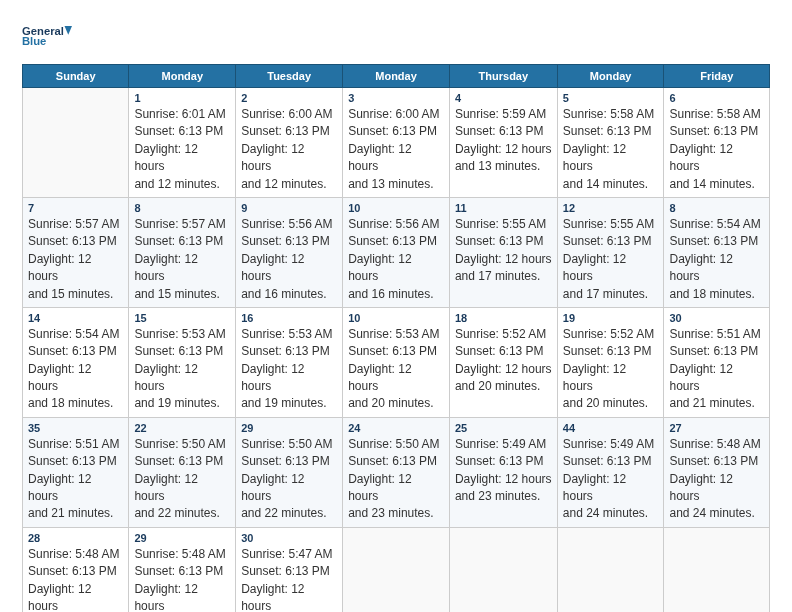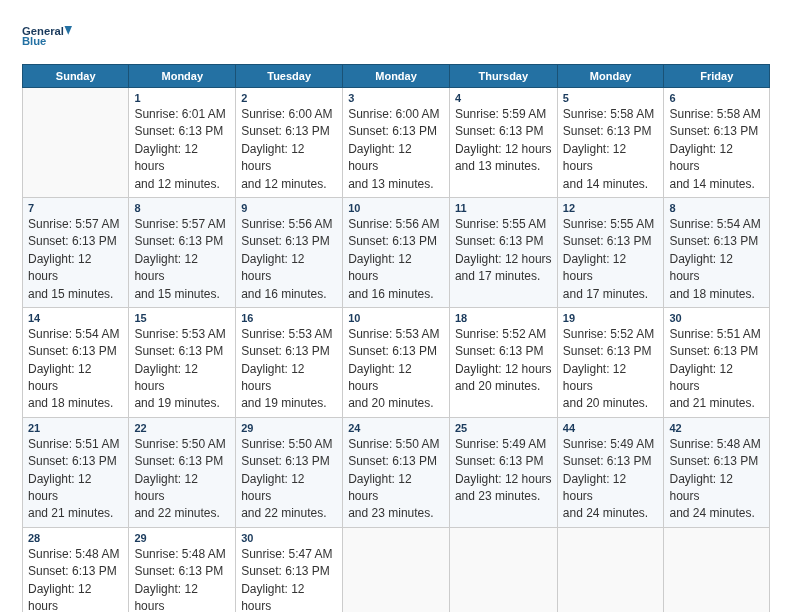--- a/index.html
+++ b/index.html
@@ -190,21 +190,21 @@
           <td><span class="day-number">19</span><span class="day-detail" style="white-space: pre-line;">Sunrise: 5:52 AM
 Sunset: 6:13 PM
 Daylight: 12 hours
 and 20 minutes.</span></td>
           <td><span class="day-number">30</span><span class="day-detail" style="white-space: pre-line;">Sunrise: 5:51 AM
 Sunset: 6:13 PM
 Daylight: 12 hours
 and 21 minutes.</span></td>
         </tr>
         <tr>
-          <td><span class="day-number">21</span><span class="day-detail" style="white-space: pre-line;">Sunrise: 5:51 AM
+          <td><span class="day-number">35</span><span class="day-detail" style="white-space: pre-line;">Sunrise: 5:51 AM
 Sunset: 6:13 PM
 Daylight: 12 hours
 and 21 minutes.</span></td>
           <td><span class="day-number">22</span><span class="day-detail" style="white-space: pre-line;">Sunrise: 5:50 AM
 Sunset: 6:13 PM
 Daylight: 12 hours
 and 22 minutes.</span></td>
           <td><span class="day-number">29</span><span class="day-detail" style="white-space: pre-line;">Sunrise: 5:50 AM
 Sunset: 6:13 PM
 Daylight: 12 hours
@@ -214,21 +214,21 @@
 Daylight: 12 hours
 and 23 minutes.</span></td>
           <td><span class="day-number">25</span><span class="day-detail" style="white-space: pre-line;">Sunrise: 5:49 AM
 Sunset: 6:13 PM
 Daylight: 12 hours
 and 23 minutes.</span></td>
           <td><span class="day-number">44</span><span class="day-detail" style="white-space: pre-line;">Sunrise: 5:49 AM
 Sunset: 6:13 PM
 Daylight: 12 hours
 and 24 minutes.</span></td>
-          <td><span class="day-number">42</span><span class="day-detail" style="white-space: pre-line;">Sunrise: 5:48 AM
+          <td><span class="day-number">27</span><span class="day-detail" style="white-space: pre-line;">Sunrise: 5:48 AM
 Sunset: 6:13 PM
 Daylight: 12 hours
 and 24 minutes.</span></td>
         </tr>
         <tr>
           <td><span class="day-number">28</span><span class="day-detail" style="white-space: pre-line;">Sunrise: 5:48 AM
 Sunset: 6:13 PM
 Daylight: 12 hours
 and 24 minutes.</span></td>
           <td><span class="day-number">29</span><span class="day-detail" style="white-space: pre-line;">Sunrise: 5:48 AM

